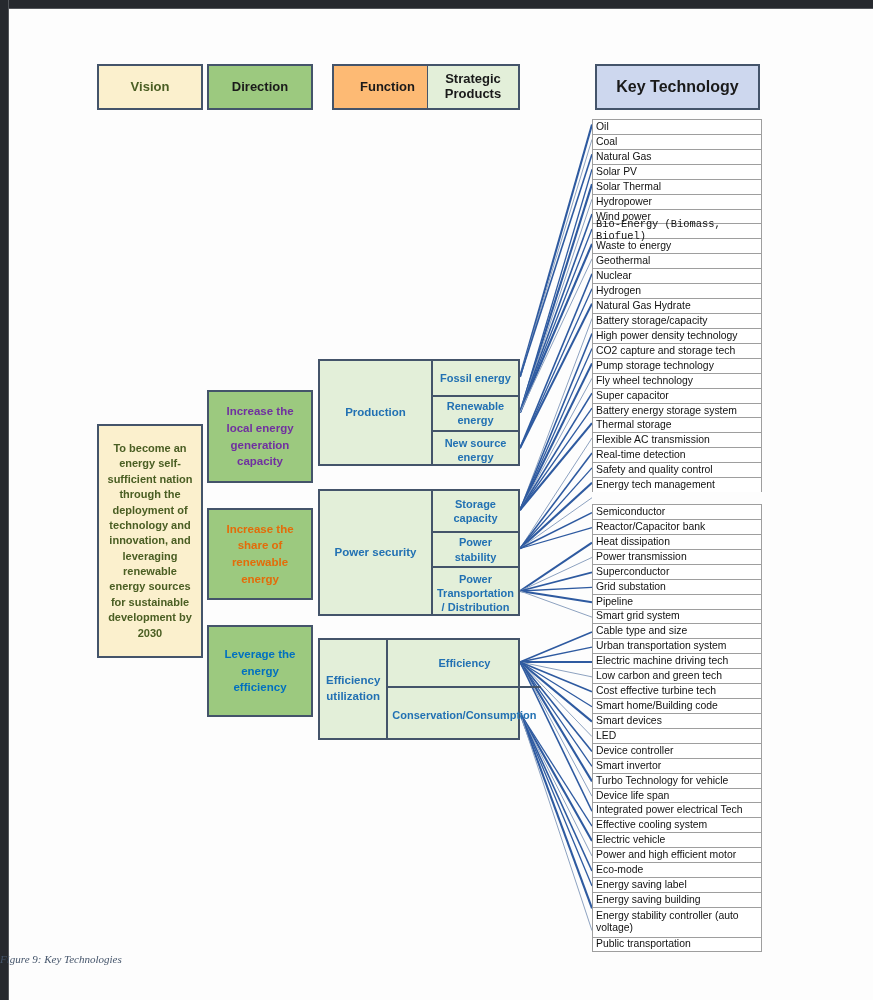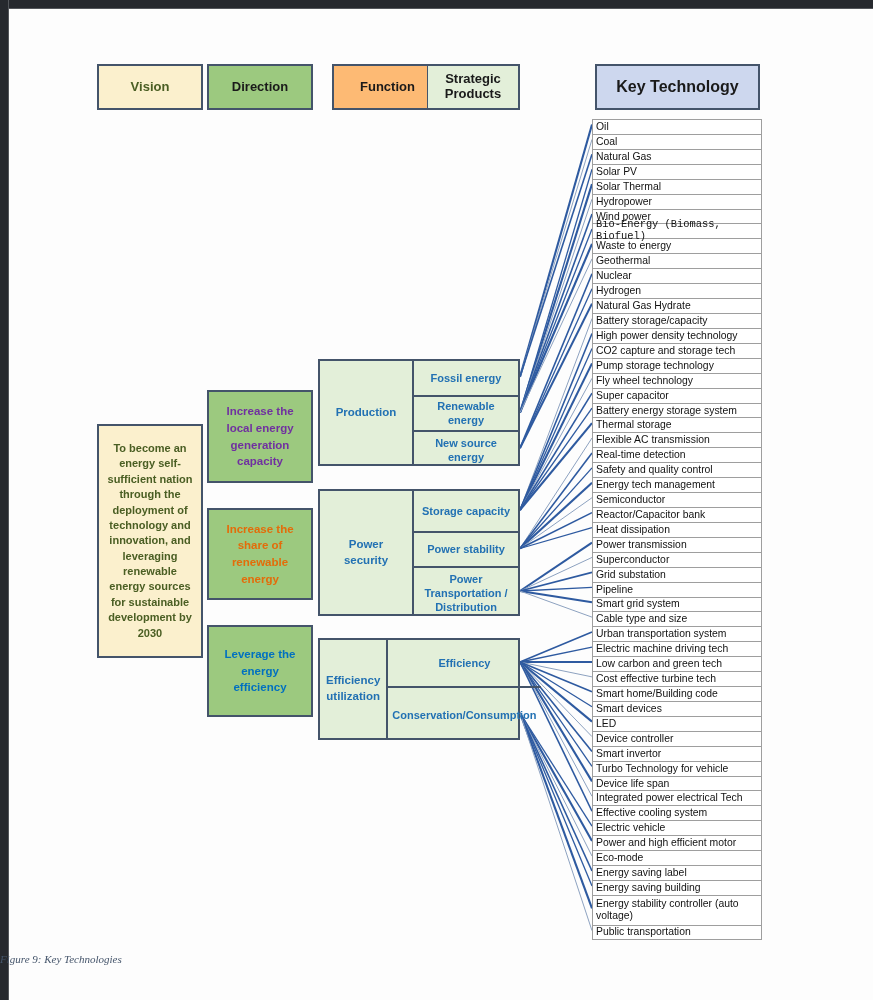--- a/index.html
+++ b/index.html
@@ -27,21 +27,21 @@
   .dir-box{
     position:absolute;left:207px;width:106px;background:#9cc97f;border:2px solid #44546a;
     box-sizing:border-box;display:flex;align-items:center;justify-content:center;text-align:center;
     font-weight:bold;font-size:11.5px;line-height:1.45;padding:4px 8px;z-index:3;
   }
   .fn-group{
     position:absolute;left:318px;width:202px;background:#e3efd9;border:2px solid #44546a;
     box-sizing:border-box;display:flex;z-index:3;
   }
   .fn-name{
-    width:94px;border-right:2px solid #44546a;box-sizing:border-box;display:flex;
+    width:113px;border-right:2px solid #44546a;box-sizing:border-box;display:flex;
     align-items:center;justify-content:center;text-align:center;font-weight:bold;
     font-size:11.5px;color:#2271b3;padding:2px 6px;line-height:1.35;
   }
   .fn-products{flex:1;display:flex;flex-direction:column;}
   .prod-cell{
     box-sizing:border-box;display:flex;align-items:center;justify-content:center;text-align:center;
     font-weight:bold;font-size:11px;color:#2271b3;line-height:1.3;padding:1px 4px;
     border-bottom:2px solid #44546a;
   }
   .prod-cell:last-child{border-bottom:none;}
@@ -190,21 +190,21 @@
       <div class="kt-row" style="height: 14.93px;">CO2 capture and storage tech</div>
       <div class="kt-row" style="height: 14.93px;">Pump storage technology</div>
       <div class="kt-row" style="height: 14.93px;">Fly wheel technology</div>
       <div class="kt-row" style="height: 14.93px;">Super capacitor</div>
       <div class="kt-row" style="height: 14.93px;">Battery energy storage system</div>
       <div class="kt-row" style="height: 14.93px;">Thermal storage</div>
       <div class="kt-row" style="height: 14.93px;">Flexible AC transmission</div>
       <div class="kt-row" style="height: 14.93px;">Real-time detection</div>
       <div class="kt-row" style="height: 14.93px;">Safety and quality control</div>
       <div class="kt-row" style="height: 14.93px;">Energy tech management</div>
-      <div class="kt-row" style="height: 14.93px;">Semiconductor</div>
+      <div class="kt-row" style="height: 14.93px; margin-top: 12px;">Semiconductor</div>
       <div class="kt-row" style="height: 14.93px;">Reactor/Capacitor bank</div>
       <div class="kt-row" style="height: 14.93px;">Heat dissipation</div>
       <div class="kt-row" style="height: 14.93px;">Power transmission</div>
       <div class="kt-row" style="height: 14.93px;">Superconductor</div>
       <div class="kt-row" style="height: 14.93px;">Grid substation</div>
       <div class="kt-row" style="height: 14.93px;">Pipeline</div>
       <div class="kt-row" style="height: 14.93px;">Smart grid system</div>
       <div class="kt-row" style="height: 14.93px;">Cable type and size</div>
       <div class="kt-row" style="height: 14.93px;">Urban transportation system</div>
       <div class="kt-row" style="height: 14.93px;">Electric machine driving tech</div>

